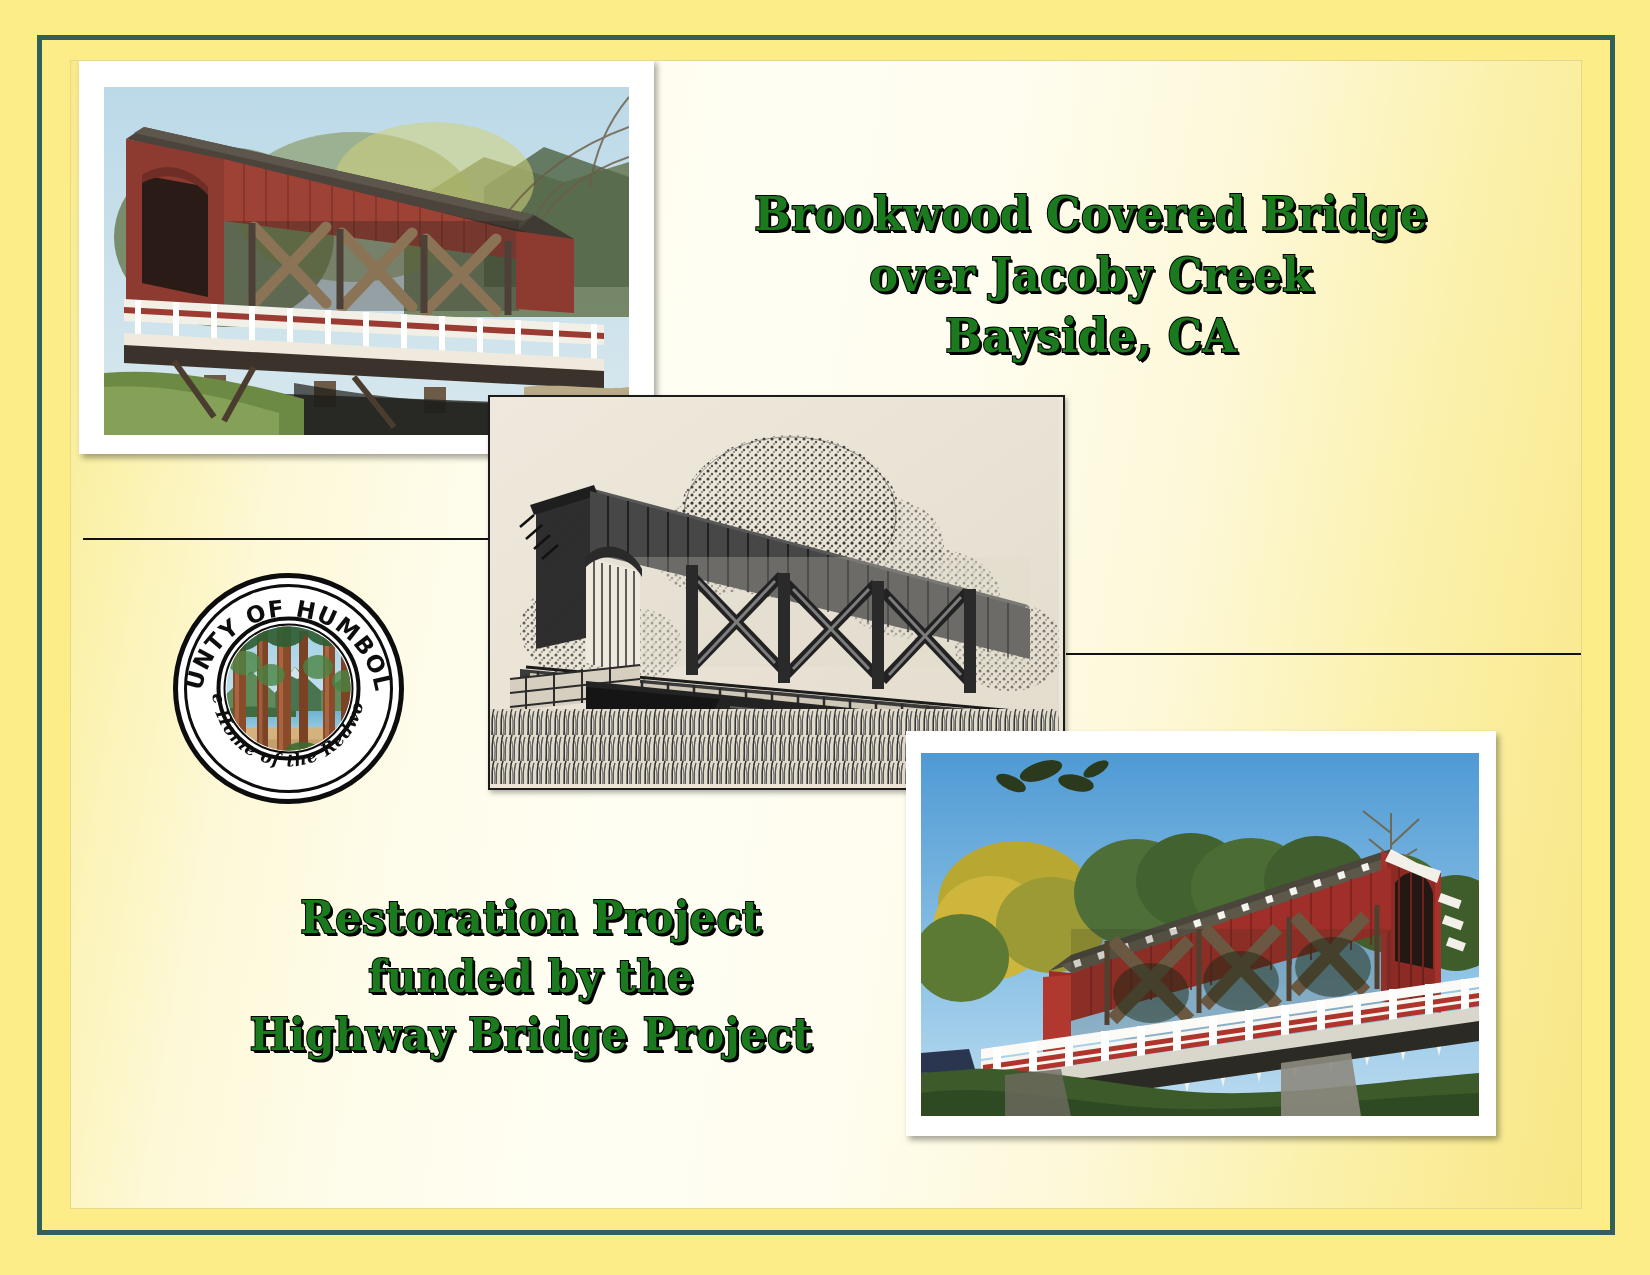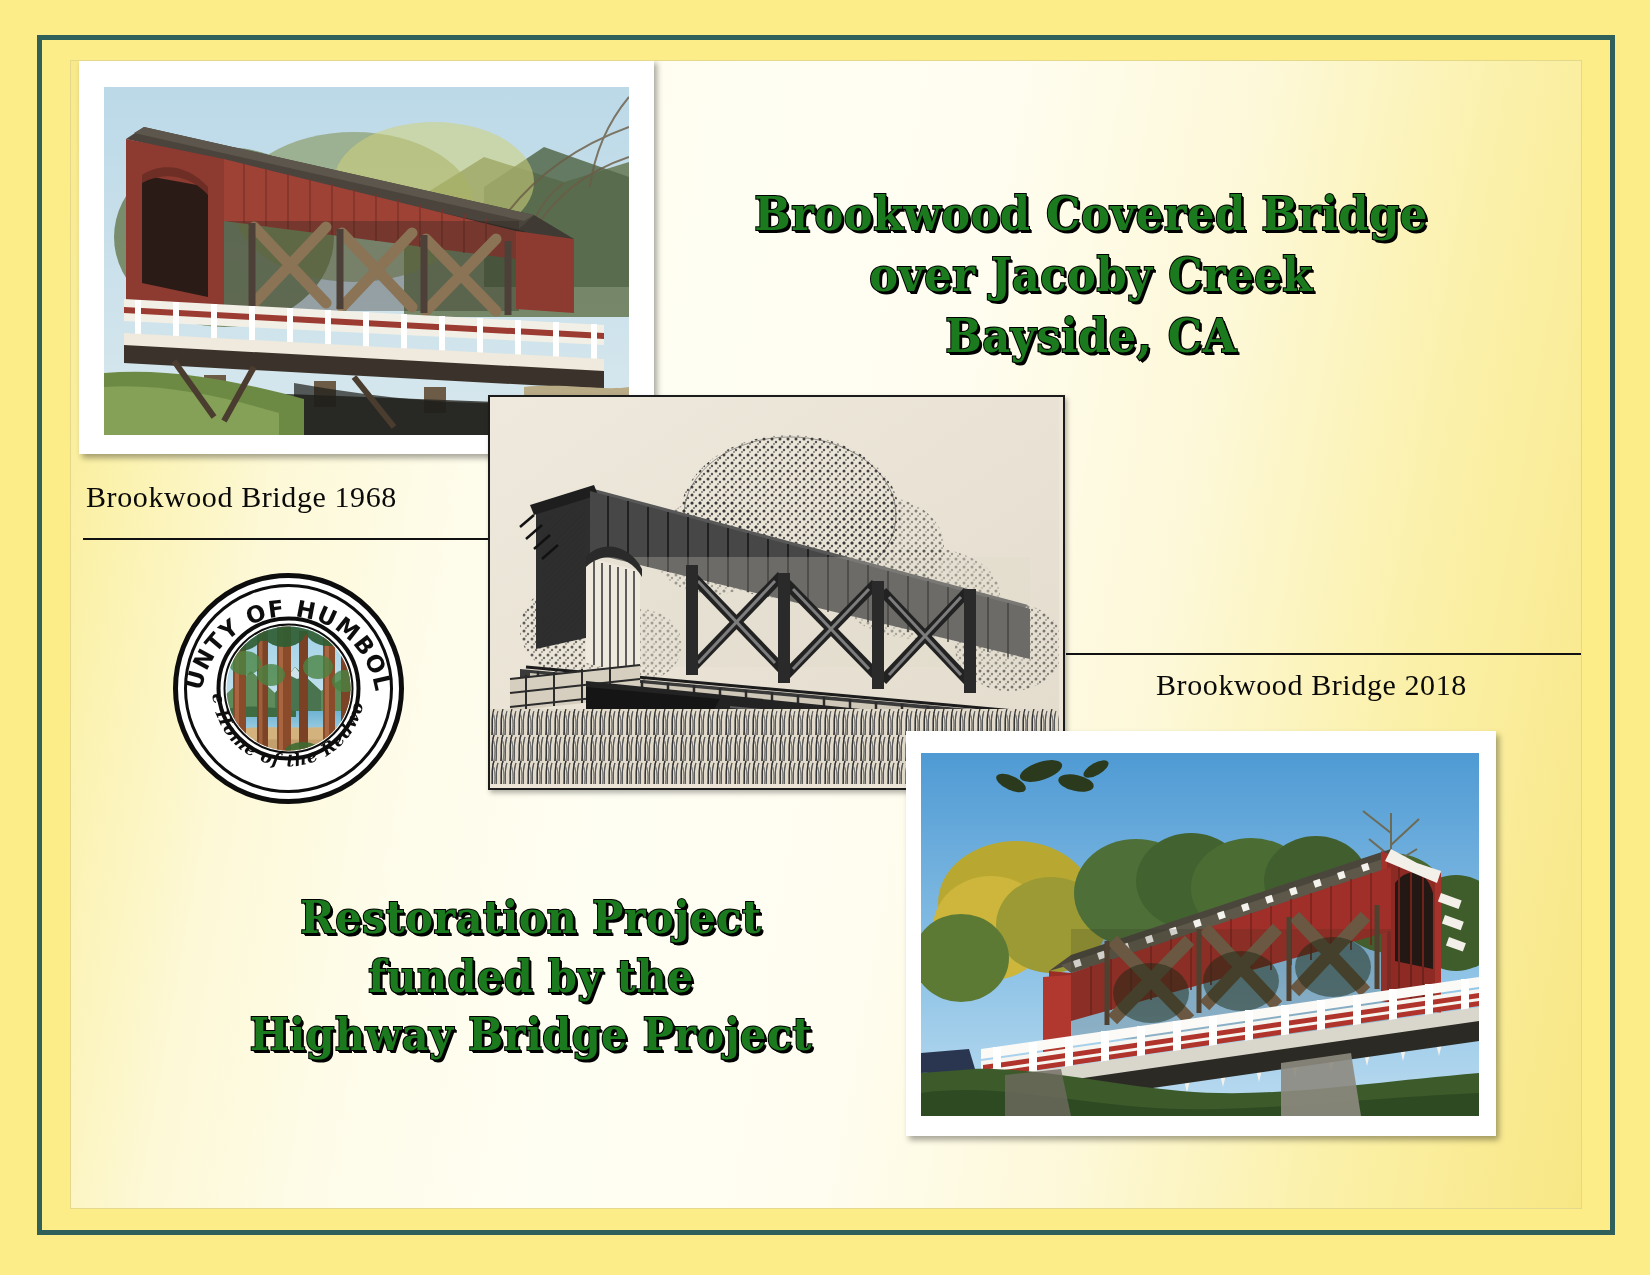--- a/index.html
+++ b/index.html
@@ -221,21 +221,20 @@
 
           <g stroke="#4a3c2e" stroke-width="6">
             <path d="M70 274 L110 330"></path>
               <path d="M150 280 L120 334"></path>
             <path d="M250 290 L290 340"></path>
           </g>
         </svg>
       </div>
     </div>
 
-    <div class="caption" id="caption-1968">Brookwood Bridge 1968</div>
     <div class="hrule" id="rule-left"></div>
 
     <div id="seal">
       <svg width="235" height="235" viewBox="0 0 235 235">
         <defs>
           <path id="arcTop" d="M 30 124 A 88 88 0 0 1 205 124" fill="none"></path>
           <path id="arcBot" d="M 42 128 A 76 76 0 0 0 193 128" fill="none"></path>
           <clipPath id="sceneClip">
               <circle cx="117.5" cy="117.5" r="62"></circle>
             </clipPath>
@@ -485,21 +484,20 @@
 
         <rect x="0" y="312" width="569" height="75" fill="#e2dbcb"></rect>
         <rect x="0" y="312" width="569" height="75" fill="url(#grassPat)"></rect>
         <path d="M0 318 C120 308 250 324 380 316 C460 311 520 322 569 316 L569 387 L0 387Z" fill="url(#grassPat)" opacity=".85"></path>
 
         <text x="470" y="360" font-family="'Liberation Serif',serif" font-size="11" font-style="italic" fill="#333" opacity=".8">~~~</text>
       </svg>
     </div>
 
     <div class="hrule" id="rule-right"></div>
-    <div class="caption" id="caption-2018">Brookwood Bridge 2018</div>
 
     <div class="photo" id="photo-2018">
       <div class="inner">
         <svg width="558" height="363" viewBox="0 0 558 363" preserveAspectRatio="none">
           <defs>
             <linearGradient id="sky18" x1="0" y1="0" x2="0" y2="1">
               <stop offset="0" stop-color="#4f9ad4"></stop>
                 <stop offset=".6" stop-color="#8ec3e6"></stop>
               <stop offset="1" stop-color="#bcdcf0"></stop>
             </linearGradient>

